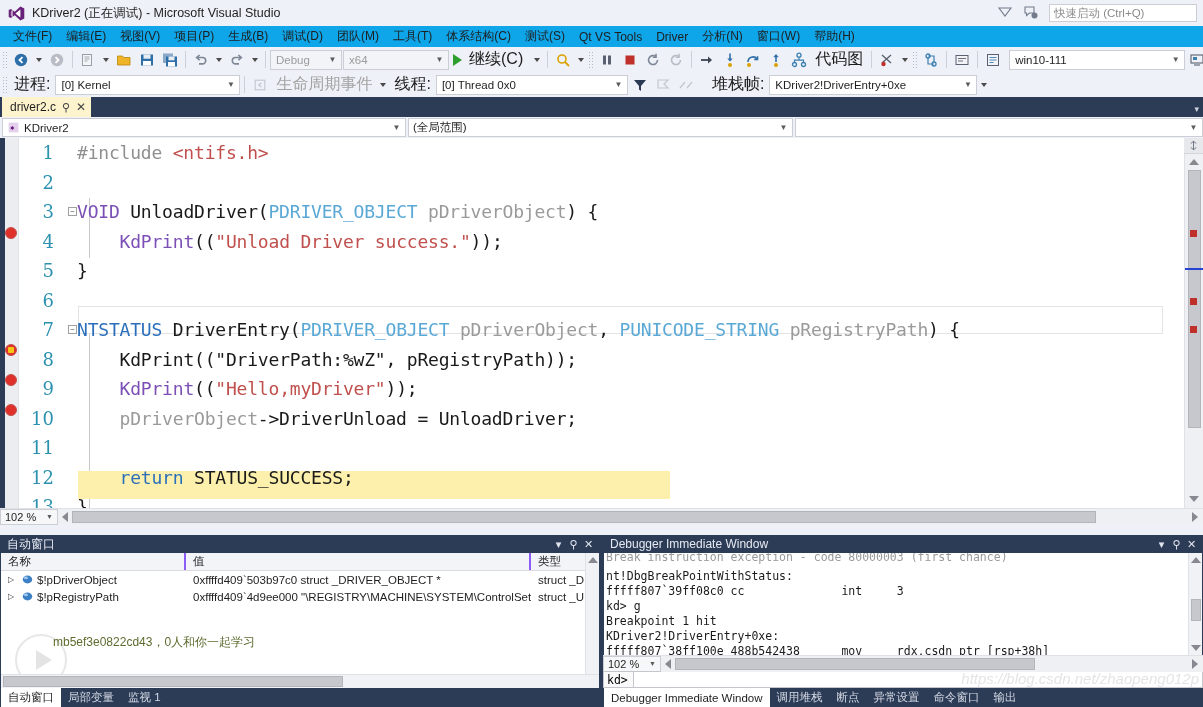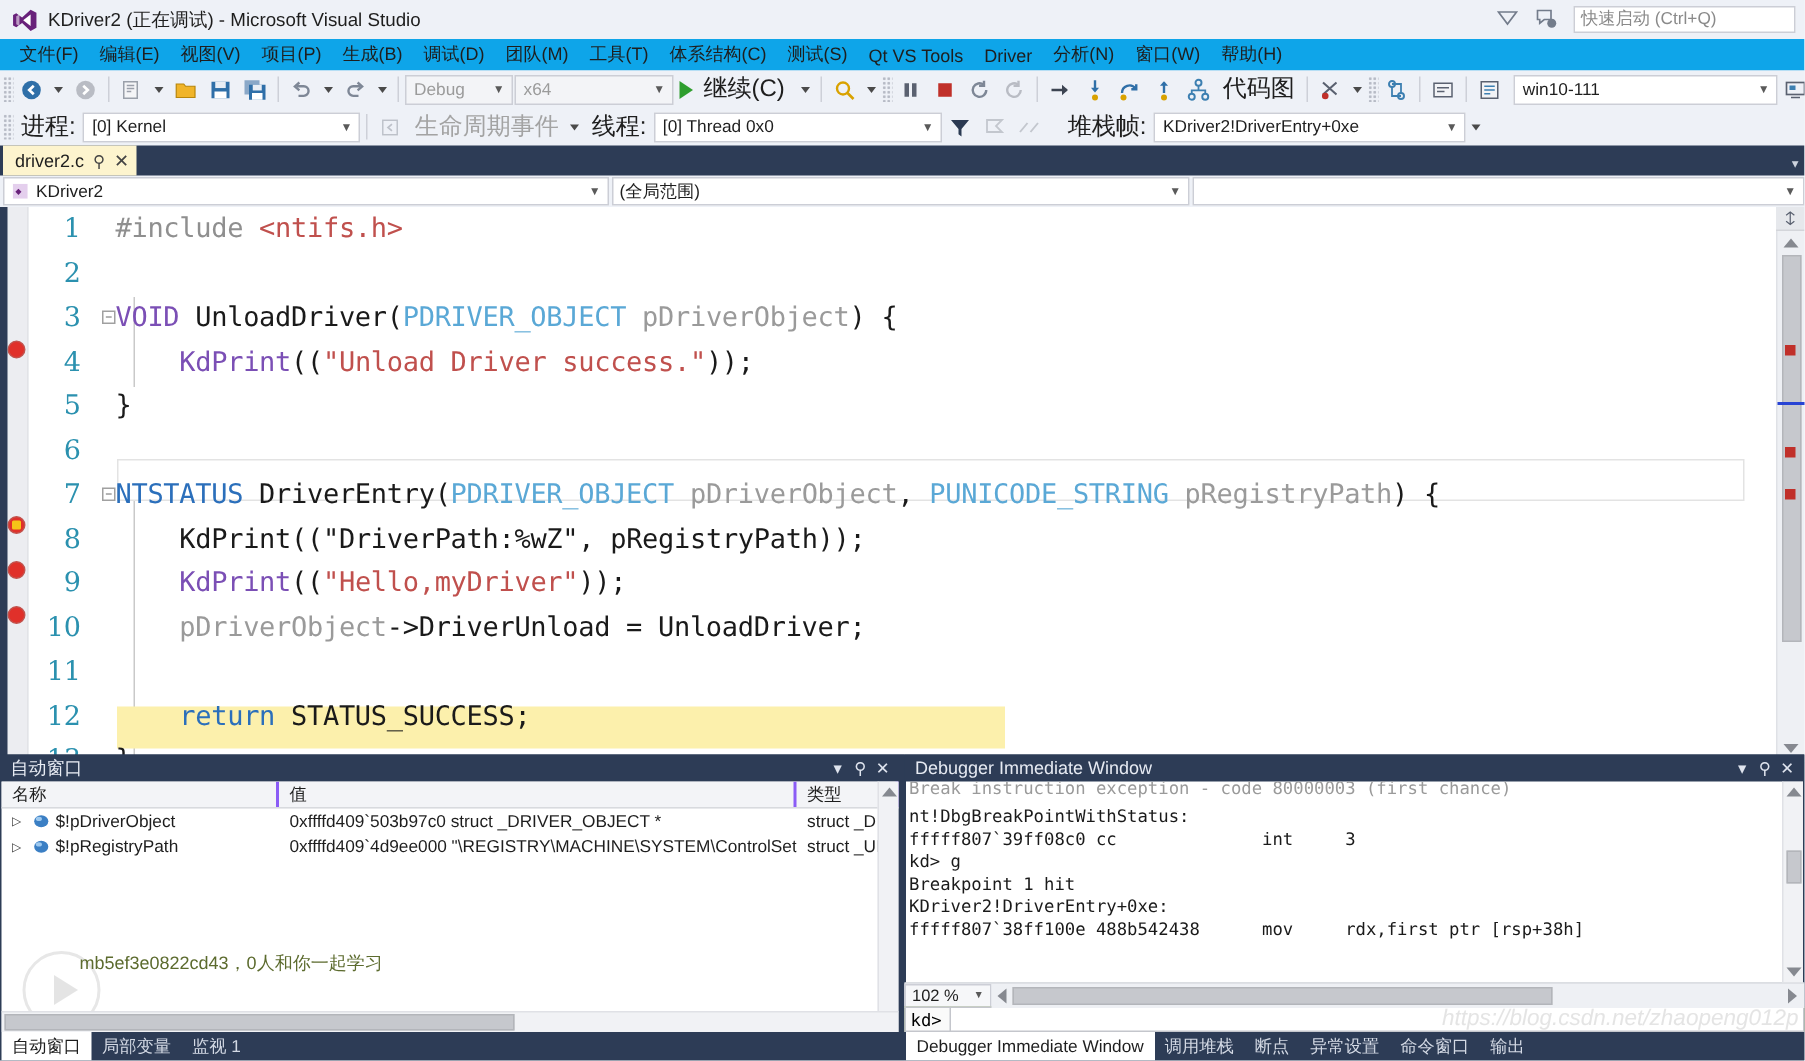--- a/index.html
+++ b/index.html
@@ -127,21 +127,21 @@
   .zoom-combo .cbtext { flex: 1; }
   .zoom-combo .cbarrow { width: 11px; text-align: center; font-size: 7px; color: #5a5a5a; }
   .hscroll { flex: 1; height: 16px; background: #eef0f4; position: relative; display: flex; align-items: center; }
   .hs-thumb { position: absolute; height: 12px; top: 2px; background: #c6c8cd; border: 1px solid #b3b5ba; }
   .hs-lt { width: 0; height: 0; border-top: 5px solid transparent; border-bottom: 5px solid transparent;
     border-right: 6px solid #868990; margin-left: 4px; }
   .hs-rt { width: 0; height: 0; border-top: 5px solid transparent; border-bottom: 5px solid transparent;
     border-left: 6px solid #868990; position: absolute; right: 5px; }
 
   
-  .bottom { position: absolute; left: 0; right: 0; bottom: 0; height: 204px; display: flex; background: #2d3c56; }
+  .bottom { position: absolute; left: 0; right: 0; bottom: 0; height: 172px; display: flex; background: #2d3c56; }
   .panel { display: flex; flex-direction: column; background: #2d3c56; }
   .panel-head { height: 18px; display: flex; align-items: center; padding: 0 4px 0 7px;
     color: #e6eaf2; font-size: 12px; }
   .panel-head .ptitle { flex: 1; }
   .ph-btn { width: 15px; text-align: center; color: #dfe4ee; font-size: 11px; }
   .panel-body { flex: 1; background: #fff; margin: 0 1px; position: relative; overflow: hidden; }
   .panel-tabs { height: 19px; display: flex; align-items: stretch; padding-left: 1px; }
   .ptab { display: flex; align-items: center; padding: 0 7px; font-size: 11.5px; color: #d3d9e4; }
   .ptab.active { background: #fff; color: #1e1e1e; }
 
@@ -630,21 +630,21 @@
         <span class="ph-btn">✕</span>
       </div>
       <div class="panel-body imm-body">
         <div id="imm-lines">
             <div class="imm-line clipped">Break instruction exception - code 80000003 (first chance)</div>
             <div class="imm-line">nt!DbgBreakPointWithStatus:</div>
             <div class="imm-line">fffff807`39ff08c0 cc              int     3</div>
             <div class="imm-line">kd&gt; g</div>
             <div class="imm-line">Breakpoint 1 hit</div>
             <div class="imm-line">KDriver2!DriverEntry+0xe:</div>
-            <div class="imm-line">fffff807`38ff100e 488b542438      mov     rdx,first ptr [rsp+38h]</div>
+            <div class="imm-line">fffff807`38ff100e 488b542438      mov     rdx,csdn ptr [rsp+38h]</div>
           </div>
         <div class="imm-vscroll">
           <span class="sb-arrow sb-up" style="top:4px; left:2px;"></span>
           <div class="imm-vthumb" style="top:46px; height:22px;"></div>
           <span class="sb-arrow sb-dn" style="bottom:4px; left:2px;"></span>
         </div>
       </div>
       <div class="imm-bottom">
         <div class="zoom-combo">
           <span class="cbtext">102 %</span>

